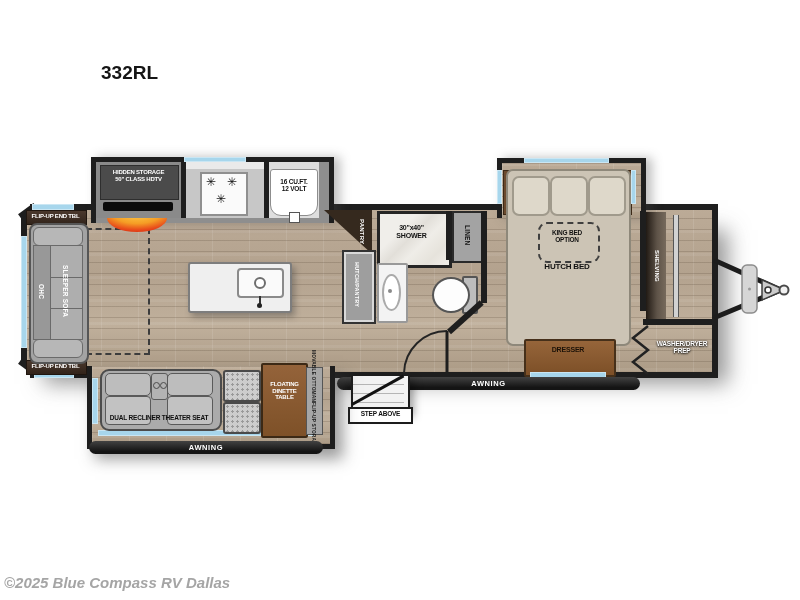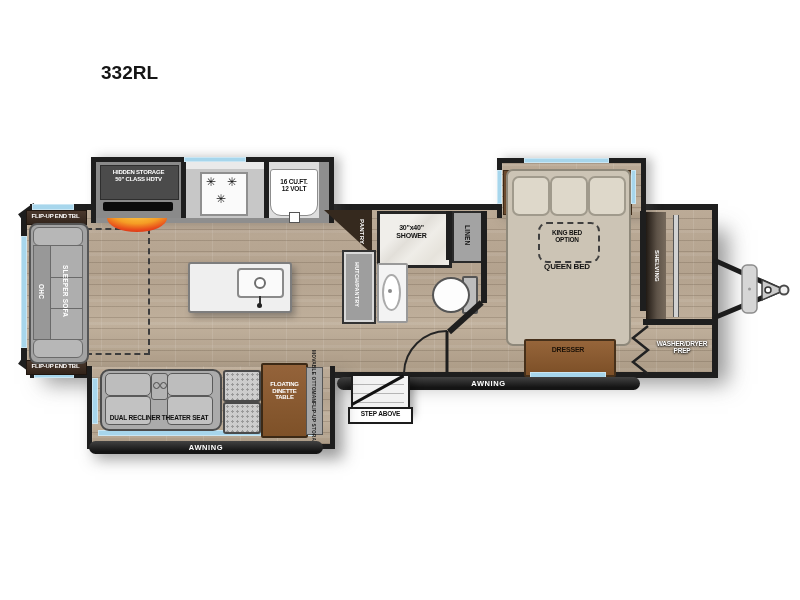--- a/index.html
+++ b/index.html
@@ -133,21 +133,21 @@
   <div class="abs" style="left:506px;top:169px;width:121px;height:173px;background:#ccc4b5;border:2px solid #8e887a;border-radius:7px;">
     <div class="abs" style="left:4px;top:5px;width:34px;height:36px;background:#ded8ca;border:2px solid #a09a8c;border-radius:7px;"></div>
     <div class="abs" style="left:42px;top:5px;width:34px;height:36px;background:#ded8ca;border:2px solid #a09a8c;border-radius:7px;"></div>
     <div class="abs" style="left:80px;top:5px;width:34px;height:36px;background:#ded8ca;border:2px solid #a09a8c;border-radius:7px;"></div>
   </div>
   <div class="abs" style="left:538px;top:222px;width:58px;height:37px;border:2px dashed #3f3f3f;border-radius:9px;"></div>
   <div class="lbl" style="left:538px;top:229px;width:58px;font-size:6.5px;color:#111;">
     <span class="line">KING BED</span>
     <span class="line">OPTION</span>
   </div>
-  <div class="lbl" style="left:517px;top:263px;width:100px;font-size:8px;color:#111;">QUEEN BED</div>
+  <div class="lbl" style="left:517px;top:263px;width:100px;font-size:8px;color:#111;">HUTCH BED</div>
 
   <div class="wall" style="left:640px;top:211px;width:6px;height:100px;"></div>
   <div class="wall" style="left:643px;top:319px;width:75px;height:6px;"></div>
 
   <div class="abs" style="left:646px;top:212px;width:20px;height:107px;background:linear-gradient(90deg,#211a14,#5e5348 55%,#776a5c);"></div>
   <div class="vlbl" style="position:absolute;left:648px;top:212px;width:18px;height:107px;font-size:6px;color:#fff;">SHELVING</div>
   <div class="abs" style="left:673px;top:215px;width:4px;height:102px;background:#d2d2d2;border-left:1px solid #555;border-right:1px solid #555;"></div>
 
   <div class="lbl" style="left:638px;top:340px;width:88px;font-size:6.5px;color:#fff;text-shadow:0 1px 2px rgba(0,0,0,.9),0 0 2px rgba(0,0,0,.7);">
     <span class="line">WASHER/DRYER</span>
@@ -219,14 +219,15 @@
     <circle cx="784" cy="290" r="4.5" fill="#f1f1f1" stroke="#4a4a4a" stroke-width="2"></circle>
   </svg>
 
   <div class="abs" style="left:188px;top:262px;width:100px;height:47px;background:#efefef;border:2px solid #7d7d7d;border-radius:3px;box-shadow:3px 4px 6px rgba(60,60,60,.4);">
     <div class="abs" style="left:47px;top:4px;width:43px;height:26px;background:#fafafa;border:2px solid #8a8a8a;border-radius:4px;"></div>
     <div class="abs" style="left:64px;top:13px;width:8px;height:8px;border:2px solid #6e6e6e;border-radius:50%;background:#fff;"></div>
     <div class="abs" style="left:69px;top:32px;width:2px;height:9px;background:#333;"></div>
     <div class="abs" style="left:67px;top:39px;width:5px;height:5px;border-radius:50%;background:#222;"></div>
   </div>
 
+  <div class="abs" style="left:4px;top:574px;font-size:15px;font-weight:bold;font-style:italic;color:#a5a5a5;">©2025 Blue Compass RV Dallas</div>
 
 </div>
 
 </body></html>

